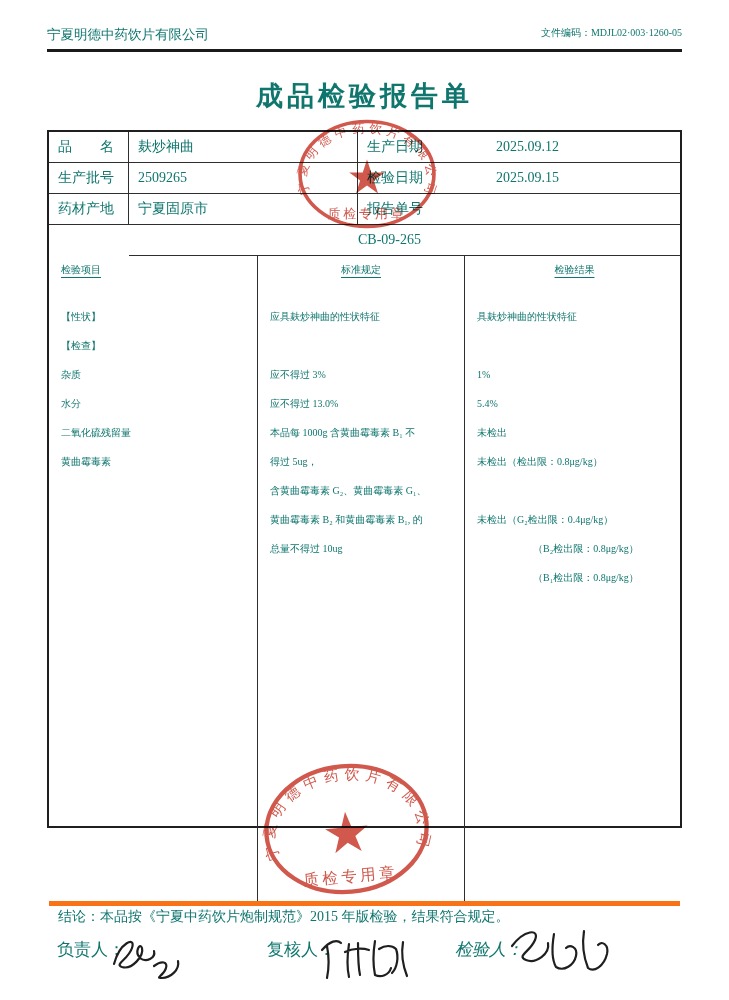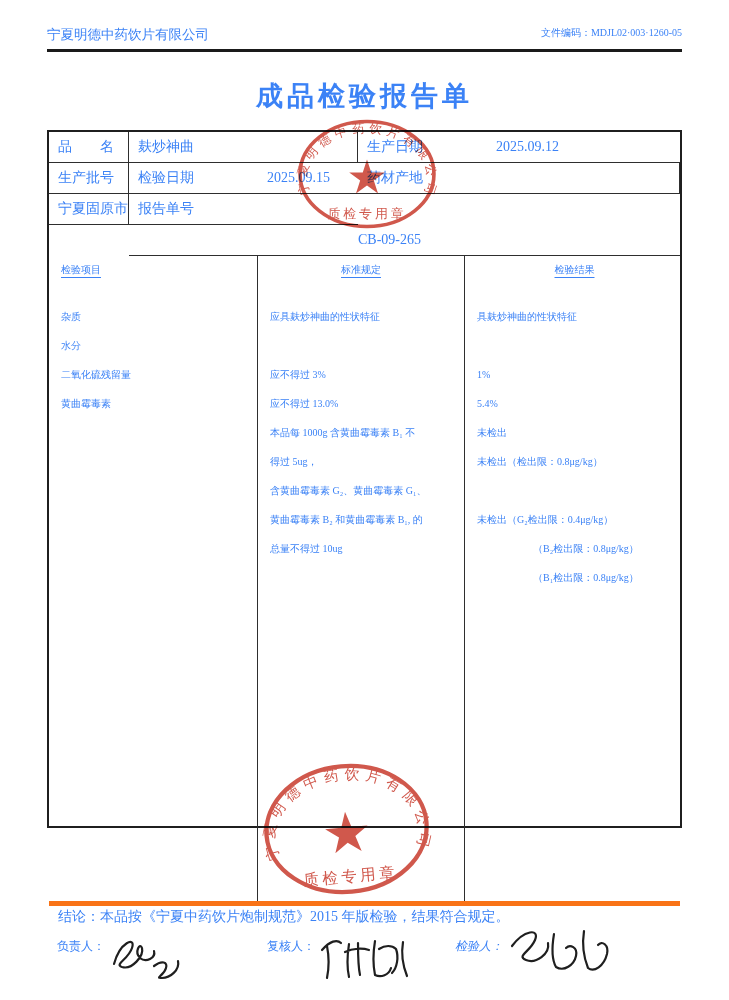--- a/index.html
+++ b/index.html
@@ -1,18 +1,18 @@
 <!DOCTYPE html>
 <html><head>
 <meta charset="utf-8">
 <style>
   html,body{margin:0;padding:0;background:#ffffff;}
   .page{
     position:relative;width:729px;height:1000px;background:#ffffff;overflow:hidden;
-    font-family:"Liberation Serif","DejaVu Serif",serif;color:#3b82f6;
+    font-family:"Liberation Serif","DejaVu Serif",serif;color:#0f766e;
   }
   
   .hdr-company{position:absolute;left:47px;top:26px;font-size:13.5px;}
   .hdr-code{position:absolute;right:47px;top:26px;font-size:10px;}
   .hdr-rule{position:absolute;left:47px;top:49px;width:635px;height:3px;background:#1a1a1a;}
   .doc-title{position:absolute;left:0;top:78px;width:729px;text-align:center;
     font-size:27px;font-weight:bold;letter-spacing:4px;}
   
   .doc-table{position:absolute;left:47px;top:130px;width:635px;height:698px;
     border:2px solid #1f1f1f;box-sizing:border-box;background:transparent;}
@@ -33,21 +33,21 @@
   .mcol.last{border-right:none;}
   .mhead{height:30px;padding-top:7px;box-sizing:border-box;text-align:center;}
   .mhead.left{text-align:left;padding-left:12px;}
   .mhead span{text-decoration:underline;text-underline-offset:4px;}
   .stack{padding-top:16px;}
   .ln{height:29px;line-height:29px;padding-left:12px;white-space:nowrap;}
   .ln.ind{padding-left:68px;}
   
   .conclusion{height:22px;line-height:22px;padding-left:9px;font-size:14px;white-space:nowrap;}
   
-  .sign-row{position:absolute;left:47px;top:938px;width:635px;height:60px;font-size:12px;}
+  .sign-row{position:absolute;left:47px;top:938px;width:635px;height:60px;font-size:17px;}
   .sig-label{position:absolute;top:0;}
   .sig-svg{position:absolute;}
   .sig-svg path{stroke:#1f1f1f;stroke-width:2.2;fill:none;stroke-linecap:round;stroke-linejoin:round;}
   
   .stamp{position:absolute;mix-blend-mode:multiply;opacity:0.85;}
   .stamp-top{left:295px;top:110px;width:144px;height:128px;}
   .stamp-bottom{left:257px;top:760px;width:179px;height:138px;transform:rotate(-5deg);}
 </style>
 </head>
 <body>
@@ -63,37 +63,40 @@
 
     <div class="info-grid">
       <div class="cell">品　　名</div>
       <div class="cell">麸炒神曲</div>
       <div class="cell last">
         <span class="rlabel">生产日期</span>
         <span>2025.09.12</span>
       </div>
 
       <div class="cell">生产批号</div>
+      <div class="cell">2509265</div>
       <div class="cell last">
         <span class="rlabel">检验日期</span>
         <span>2025.09.15</span>
       </div>
 
       <div class="cell">药材产地</div>
       <div class="cell">宁夏固原市</div>
 
       <div class="cell nobr">报告单号</div>
       <div class="merged">CB-09-265</div>
     </div>
 
     <div class="main-grid">
 
       <div class="mcol">
         <div class="mhead left"><span>检验项目</span></div>
         <div class="stack">
+          <div class="ln">【性状】</div>
+          <div class="ln">【检查】</div>
           <div class="ln">杂质</div>
           <div class="ln">水分</div>
           <div class="ln">二氧化硫残留量</div>
           <div class="ln">黄曲霉毒素</div>
         </div>
       </div>
 
       <div class="mcol">
         <div class="mhead"><span>标准规定</span></div>
         <div class="stack">

